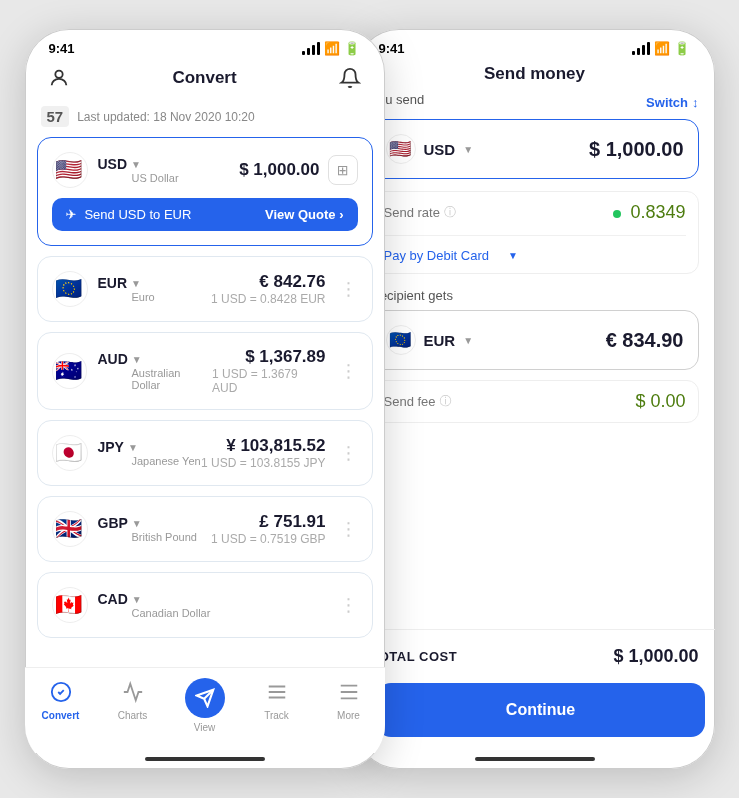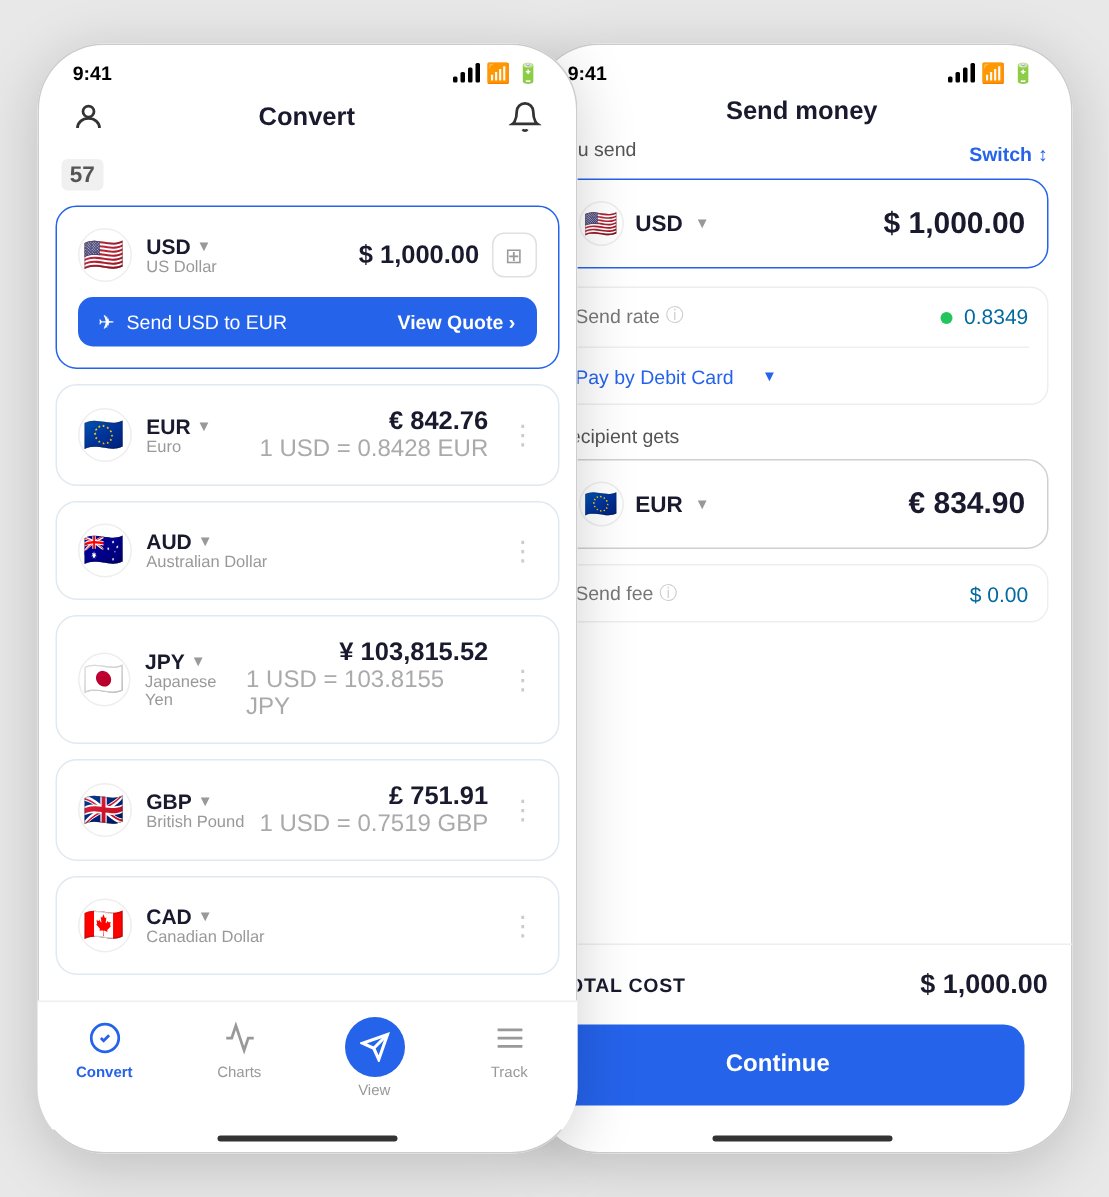--- a/index.html
+++ b/index.html
@@ -127,34 +127,35 @@
       font-size: 14px;
       font-weight: 700;
       color: #1a1a2e;
       display: flex;
       align-items: center;
       gap: 4px;
     }
     .currency-info .name {
       font-size: 11px;
       color: #999;
+      margin-left: 34px;
     }
     .currency-right {
       display: flex;
       align-items: center;
       gap: 8px;
     }
     .amount-main {
       font-size: 17px;
       font-weight: 700;
       color: #1a1a2e;
       text-align: right;
     }
     .amount-sub {
-      font-size: 16px;
+      font-size: 12px;
       color: #aaa;
       text-align: left;
     }
     .more-dots {
       color: #ccc;
       font-size: 18px;
       padding-left: 6px;
     }
     .calc-icon {
       width: 30px;
@@ -279,22 +280,22 @@
       padding: 8px 0;
     }
     .info-label {
       font-size: 13px;
       color: #777;
       display: flex;
       align-items: center;
       gap: 4px;
     }
     .info-value {
-      font-size: 14px;
-      color: #0369a1;
+      font-size: 18px;
+      color: #4d7c0f;
       font-weight: 500;
     }
     .green-dot {
       width: 8px;
       height: 8px;
       background: #22c55e;
       border-radius: 50%;
       display: inline-block;
       margin-right: 4px;
     }
@@ -334,21 +335,21 @@
       color: #1a1a2e;
       letter-spacing: 0.5px;
     }
     .total-value {
       font-size: 18px;
       font-weight: 700;
       color: #1a1a2e;
     }
 
     .continue-btn {
-      margin: 0 0 16px;
+      margin: 0 22px 16px;
       background: #2563eb;
       color: #fff;
       border: none;
       border-radius: 14px;
       padding: 18px;
       font-size: 16px;
       font-weight: 600;
       width: calc(100% - 32px);
       cursor: pointer;
       text-align: center;
@@ -399,20 +400,21 @@
       <div class="nav-icon">
         <svg width="22" height="22" viewBox="0 0 24 24" fill="none" stroke="#333" stroke-width="2">
           <path d="M18 8a6 6 0 00-12 0c0 7-3 9-3 9h18s-3-2-3-9"></path>
           <path d="M13.73 21a2 2 0 01-3.46 0"></path>
         </svg>
       </div>
     </div>
 
     <div class="updated-bar">
       <span class="update-badge">57</span>
+      <span>Last updated: 18 Nov 2020 10:20</span>
     </div>
 
     <div class="currency-section">
 
       <div class="currency-card active">
         <div class="currency-row">
           <div class="currency-left">
             <div class="flag-circle">🇺🇸</div>
             <div class="currency-info">
               <div class="code">
@@ -461,20 +463,24 @@
       <div class="currency-card">
         <div class="currency-row">
           <div class="currency-left">
             <div class="flag-circle">🇦🇺</div>
             <div class="currency-info">
               <div class="code">AUD <span class="chevron">▼</span></div>
               <div class="name">Australian Dollar</div>
             </div>
           </div>
           <div class="currency-right">
+            <div>
+              <div class="amount-main">$ 1,367.89</div>
+              <div class="amount-sub">1 USD = 1.3679 AUD</div>
+            </div>
             <span class="more-dots">⋮</span>
           </div>
         </div>
       </div>
 
       <div class="currency-card">
         <div class="currency-row">
           <div class="currency-left">
             <div class="flag-circle">🇯🇵</div>
             <div class="currency-info">
@@ -556,20 +562,30 @@
       </div>
       <div class="tab-item">
         <div class="tab-icon">
           <svg width="22" height="22" viewBox="0 0 24 24" fill="none" stroke="#999" stroke-width="2">
             <line x1="3" y1="6" x2="21" y2="6"></line>
             <line x1="3" y1="12" x2="21" y2="12"></line>
             <line x1="3" y1="18" x2="21" y2="18"></line>
           </svg>
         </div>
         <span class="tab-label">Track</span>
+      </div>
+      <div class="tab-item">
+        <div class="tab-icon">
+          <svg width="22" height="22" viewBox="0 0 24 24" fill="none" stroke="#999" stroke-width="2">
+            <line x1="3" y1="5" x2="21" y2="5"></line>
+            <line x1="3" y1="12" x2="21" y2="12"></line>
+            <line x1="3" y1="19" x2="21" y2="19"></line>
+          </svg>
+        </div>
+        <span class="tab-label">More</span>
       </div>
     </div>
     <div class="home-indicator"></div>
   </div>
 
   <div class="phone phone-right">
 
     <div class="status-bar">
       <span>9:41</span>
       <div class="status-icons">

